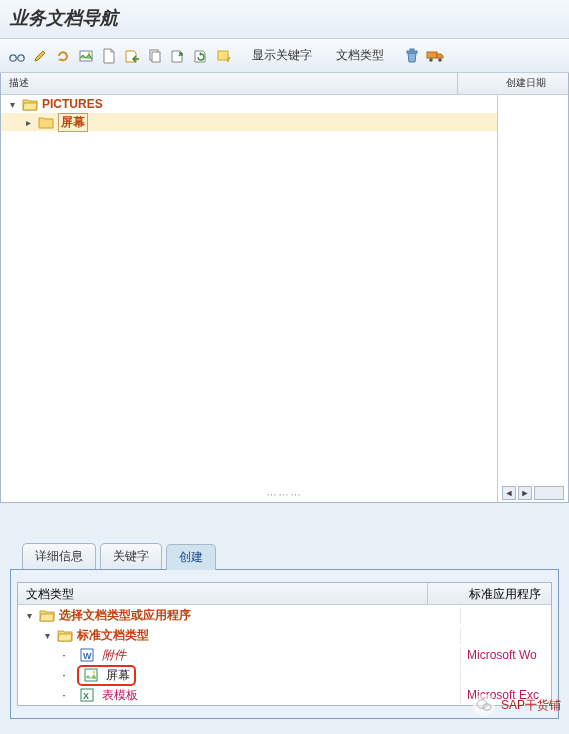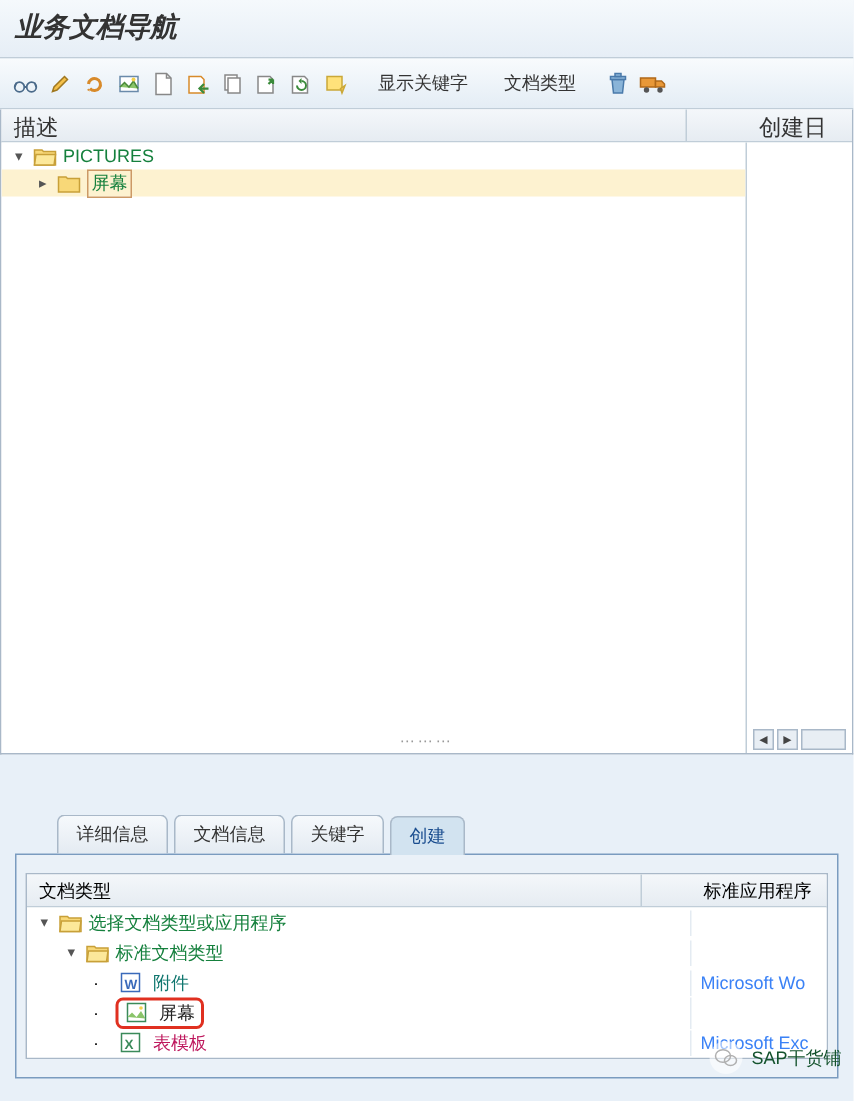--- a/index.html
+++ b/index.html
@@ -62,21 +62,21 @@
   .tree-header {
     background: linear-gradient(#f4f7fa, #e6ecf2);
     border-bottom: 1px solid #c0cdd8;
     display: flex;
     height: 22px;
   }
   .th-col {
     padding: 3px 8px;
     border-right: 1px solid #c0cdd8;
     color: #333;
-    font-size: 15px;
+    font-size: 10px;
   }
   .th-desc { flex: 1; }
   .th-date { width: 70px; border-right: none; margin-left: 40px; }
   .tree-body {
     flex: 1;
     background: #fff;
     overflow: hidden;
     border-right: 1px solid #c0cdd8;
     margin-right: 70px;
     position: relative;
@@ -109,21 +109,21 @@
     cursor: pointer;
   }
   .tree-icon {
     width: 16px;
     height: 14px;
     margin-right: 4px;
     display: flex;
     align-items: center;
     justify-content: center;
   }
-  .tree-label { color: #15803d; cursor: pointer; }
+  .tree-label { color: #c2410c; cursor: pointer; font-weight: bold; }
   .tree-label.boxed { border: 1px solid #c96; padding: 0 2px; }
   .indent1 { padding-left: 22px; }
   .scroll-buttons {
     position: absolute;
     right: 4px;
     bottom: 2px;
     display: flex;
     gap: 2px;
     align-items: center;
   }
@@ -156,21 +156,21 @@
   }
 
   
   .bottom-panel {
     margin-top: 40px;
     padding: 0 10px;
   }
   .tabs {
     display: flex;
     gap: 4px;
-    margin-left: 28px;
+    margin-left: 12px;
   }
   .tab {
     background: linear-gradient(#f6f9fc, #e4ebf2);
     border: 1px solid #a9b8c8;
     border-bottom: none;
     border-radius: 5px 5px 0 0;
     padding: 4px 12px;
     font-size: 12px;
     color: #333;
     cursor: pointer;
@@ -200,21 +200,21 @@
   }
   .ih-col1 { flex: 1; padding: 3px 8px; border-right: 1px solid #c0cdd8; }
   .ih-col2 { width: 90px; padding: 3px 8px; margin-left: 33px; }
   .inner-body { background: #fff; }
   .inner-row {
     display: flex;
     height: 20px;
     align-items: center;
   }
   .ir-col1 { flex: 1; display: flex; align-items: center; padding-left: 6px; border-right: 1px solid #e4ebf2; }
-  .ir-col2 { width: 90px; padding-left: 6px; color: #3b82f6; font-size: 12px; overflow: hidden; white-space: nowrap; }
+  .ir-col2 { width: 90px; padding-left: 6px; color: #be185d; font-size: 12px; overflow: hidden; white-space: nowrap; }
   .ir-indent1 { padding-left: 24px; }
   .ir-indent2 { padding-left: 44px; }
   .doc-box {
     padding: 0 2px;
     display: flex;
     align-items: center;
     gap: 3px;
   }
   .doc-box.highlight {
     border: 2px solid #e03020;
@@ -223,21 +223,21 @@
   }
 
   
   .watermark {
     position: absolute;
     right: 8px;
     bottom: 18px;
     display: flex;
     align-items: center;
     gap: 6px;
-    color: #14532d;
+    color: #b91c1c;
     font-size: 12px;
   }
   .wm-circle {
     width: 22px;
     height: 22px;
     border-radius: 50%;
     background: rgba(255,255,255,0.55);
     display: flex;
     align-items: center;
     justify-content: center;
@@ -370,21 +370,20 @@
   <div class="scroll-buttons">
     <div class="scroll-btn">◄</div>
     <div class="scroll-btn">►</div>
     <div class="scroll-wide"></div>
   </div>
 </div>
 
 <div class="bottom-panel">
   <div class="tabs">
     <div class="tab">详细信息</div>
-    <div class="tab">文档信息</div>
     <div class="tab">关键字</div>
     <div class="tab active">创建</div>
   </div>
   <div class="tab-content">
     <div class="inner-table">
       <div class="inner-header">
         <div class="ih-col1">文档类型</div>
         <div class="ih-col2">标准应用程序</div>
       </div>
       <div class="inner-body">
@@ -418,21 +417,21 @@
         <div class="inner-row">
           <div class="ir-col1 ir-indent2">
             <span style="width:11px;margin-right:4px;">·</span>
             <span class="doc-box">
               <span class="tree-icon">
                 <svg width="14" height="14" viewBox="0 0 14 14">
                     <rect x="1" y="1" width="12" height="12" fill="#fff" stroke="#3a6aba"></rect>
                     <text x="3" y="11" font-size="9" fill="#3a6aba" font-weight="bold">W</text>
                   </svg>
               </span>
-              <span style="color:#0f766e;">附件</span>
+              <span style="color:#b91c1c;font-style:italic;">附件</span>
             </span>
           </div>
           <div class="ir-col2">Microsoft Wo</div>
         </div>
 
         <div class="inner-row">
           <div class="ir-col1 ir-indent2">
             <span style="width:11px;margin-right:4px;">·</span>
             <span class="doc-box highlight">
               <span class="tree-icon">

